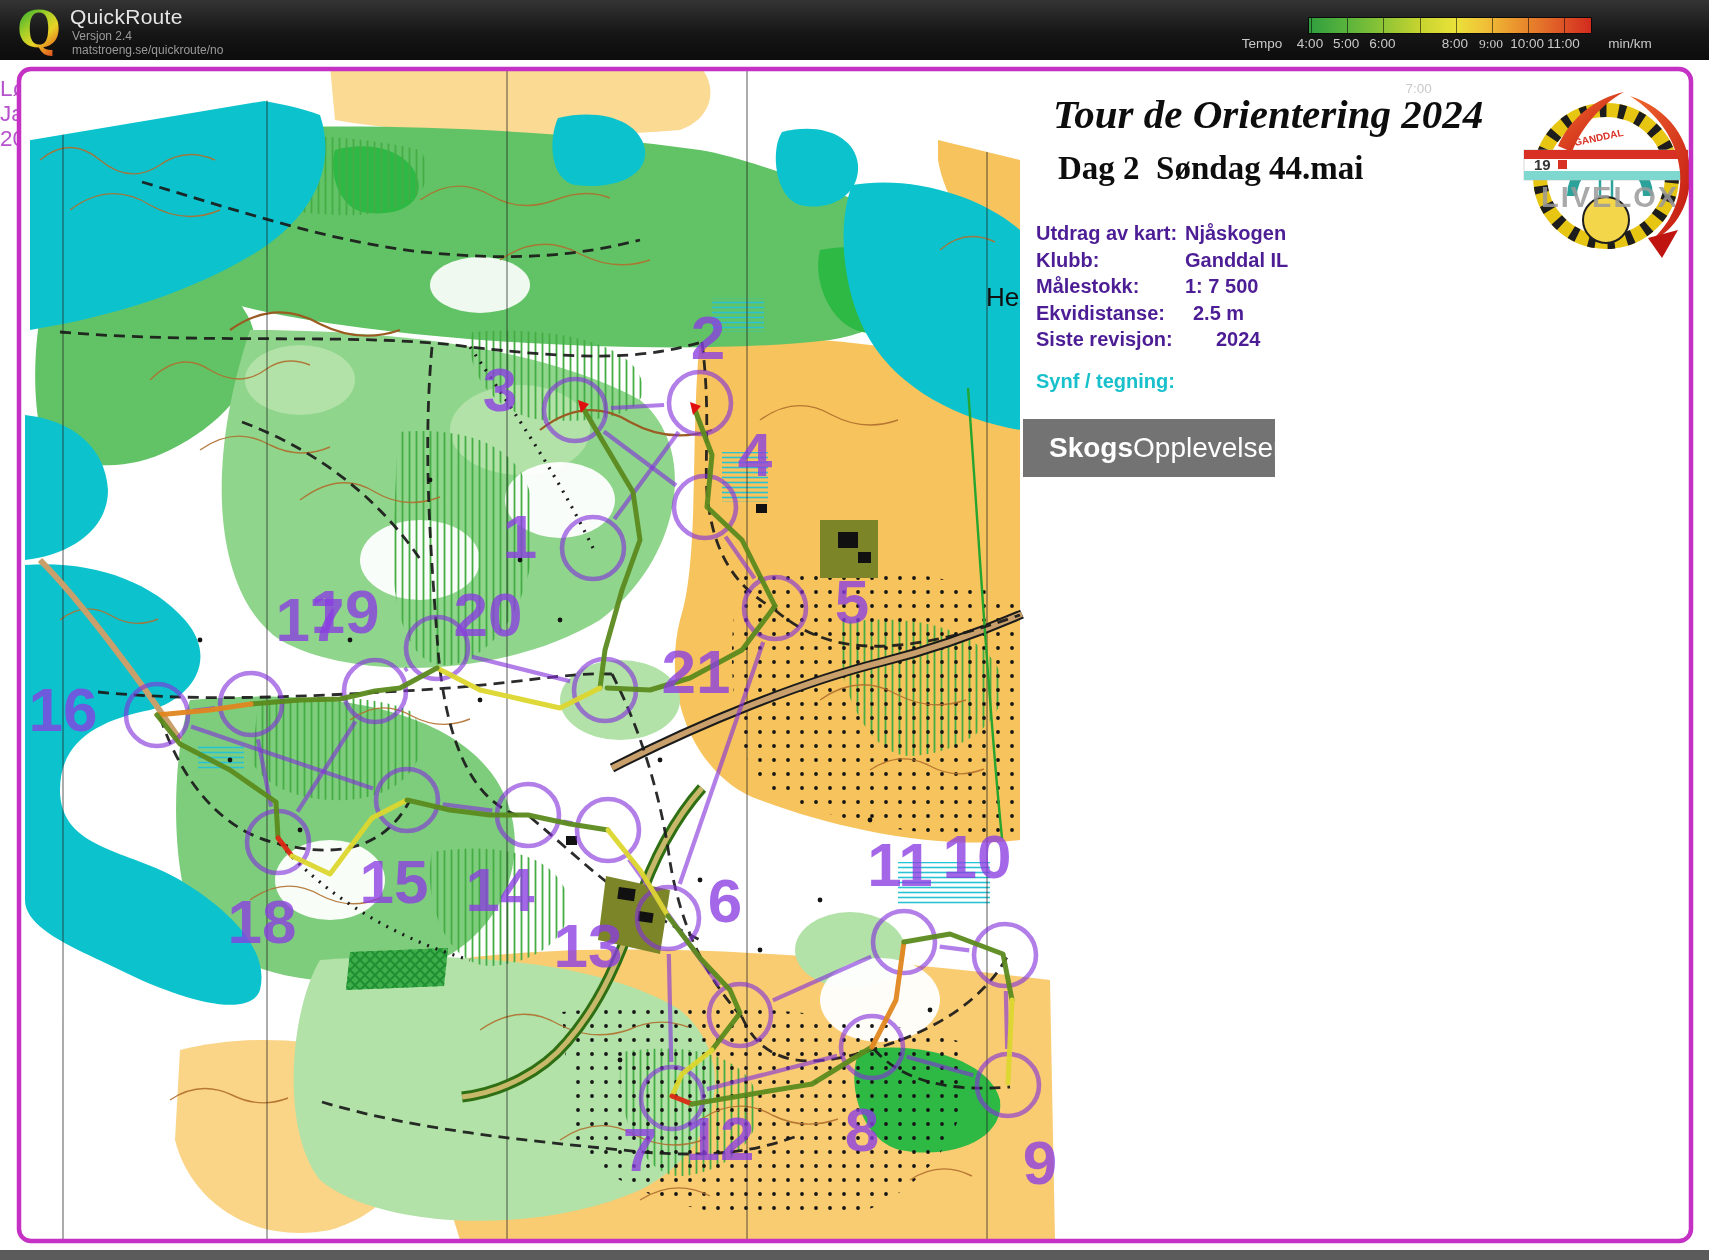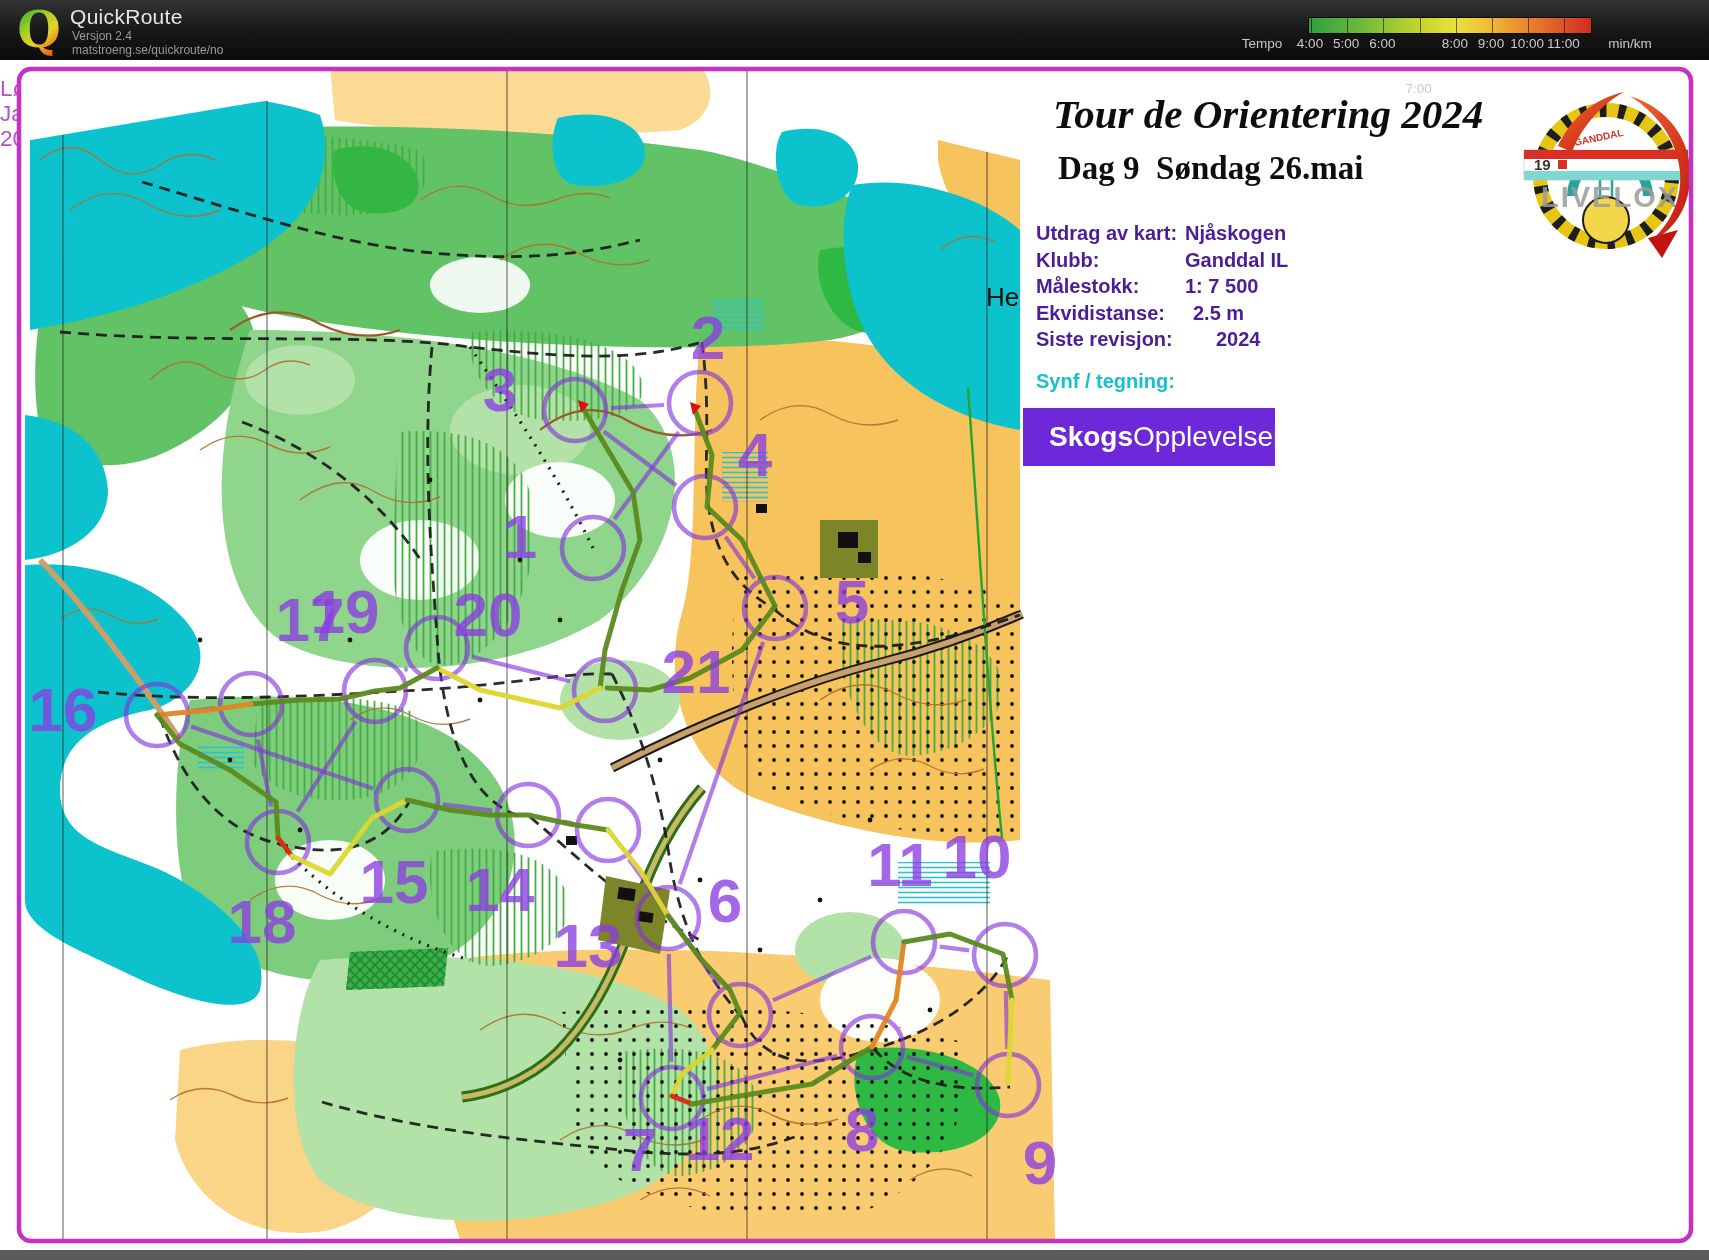--- a/index.html
+++ b/index.html
@@ -28,21 +28,21 @@
              font-weight:bold;font-size:41px;color:#0d0d0d;white-space:pre;}
   .map-subtitle{left:1058px;top:150px;font-family:"Liberation Serif",serif;font-weight:bold;
              font-size:33px;color:#0d0d0d;white-space:pre;}
   .info-block{left:1036px;top:222px;width:260px;}
   .info-row{position:relative;height:26.5px;font-size:20px;font-weight:bold;color:#4c1d95;}
   .info-row .lbl{position:absolute;left:0;white-space:pre;}
   .info-row .val{position:absolute;left:149px;white-space:pre;}
   .info-row:nth-child(4) .val{left:157px;}
   .info-row:nth-child(5) .val{left:180px;}
   .synf{left:1036px;top:370px;font-size:20px;font-weight:bold;color:#17c0ca;}
-  .skogs-box{left:1023px;top:408px;width:252px;height:58px;background:#6d28d9;color:#fff;
+  .skogs-box{left:1023px;top:419px;width:252px;height:58px;background:#737373;color:#fff;
              display:flex;align-items:center;padding-left:26px;box-sizing:border-box;font-size:28px;}
   .skogs-box .b{font-weight:bold;}
   .lake-label{left:986px;top:282px;font-size:26px;color:#101010;}
   .credits{left:22px;top:1094px;font-size:22.5px;color:#b653cc;line-height:25px;z-index:5;}
   .credits div{white-space:pre;}
   .credits .gap{height:26px;}
   
   .control-number{position:absolute;z-index:4;transform:translate(-50%,-50%);
       font-size:62px;font-weight:bold;color:rgba(138,60,226,.78);line-height:1;}
   .bottom-strip{position:absolute;left:0;top:1250px;width:1709px;height:10px;background:#5b5b5b;z-index:6;}
@@ -67,21 +67,21 @@
         <div class="tempo-tick" style="left: 219.2px;"></div>
         <div class="tempo-tick" style="left: 255.4px;"></div>
       </div>
     <div id="tempo-labels">
         <span class="tempo-label" style="left: 1262px;">Tempo</span>
         <span class="tempo-label" style="left: 1310px;">4:00</span>
         <span class="tempo-label" style="left: 1346.2px;">5:00</span>
         <span class="tempo-label" style="left: 1382.4px;">6:00</span>
         <span class="tempo-label" style="left: 1418.6px; margin-top: 45px;">7:00</span>
         <span class="tempo-label" style="left: 1454.8px;">8:00</span>
-        <span class="tempo-label" style="left: 1491px;">9:00</span>
+        <span class="tempo-label" style="left: 1491px; font-family: Liberation Serif, serif;">9:00</span>
         <span class="tempo-label" style="left: 1527.2px;">10:00</span>
         <span class="tempo-label" style="left: 1563.4px;">11:00</span>
         <span class="tempo-label" style="left: 1630px;">min/km</span>
       </div>
   </div>
 
   <svg class="map-svg" width="1709" height="1260" viewBox="0 0 1709 1260">
     <defs>
       <clipPath id="mapClip">
           <rect x="19" y="69" width="1672" height="1172" rx="12"></rect>
@@ -341,21 +341,21 @@
       <text x="1541" y="207" font-size="29" font-weight="bold" fill="#9b9b9b" letter-spacing="2" opacity=".85">LIVELOX</text>
       <path d="M1630,96 C1668,108 1692,140 1690,178 C1689,210 1672,232 1650,242 C1672,222 1682,198 1680,172 C1677,140 1658,114 1630,96 Z" fill="url(#swoosh)"></path>
       <path d="M1624,92 C1596,98 1570,118 1558,146 L1572,152 C1582,126 1602,104 1624,92 Z" fill="url(#swoosh)"></path>
       <path d="M1648,238 L1678,230 L1662,258 Z" fill="#bf1410"></path>
     </g>
 
     <rect x="19" y="69" width="1672" height="1172" rx="12" fill="none" stroke="#c431c4" stroke-width="4.5"></rect>
   </svg>
 
   <div class="ovl map-title">Tour de Orientering 2024</div>
-  <div class="ovl map-subtitle">Dag 9  Søndag 26.mai</div>
+  <div class="ovl map-subtitle">Dag 2  Søndag 44.mai</div>
 
   <div class="ovl info-block">
     <div class="info-row">
       <span class="lbl">Utdrag av kart:</span>
       <span class="val">Njåskogen</span>
       </div>
     <div class="info-row">
       <span class="lbl">Klubb:</span>
       <span class="val">Ganddal IL</span>
       </div>

